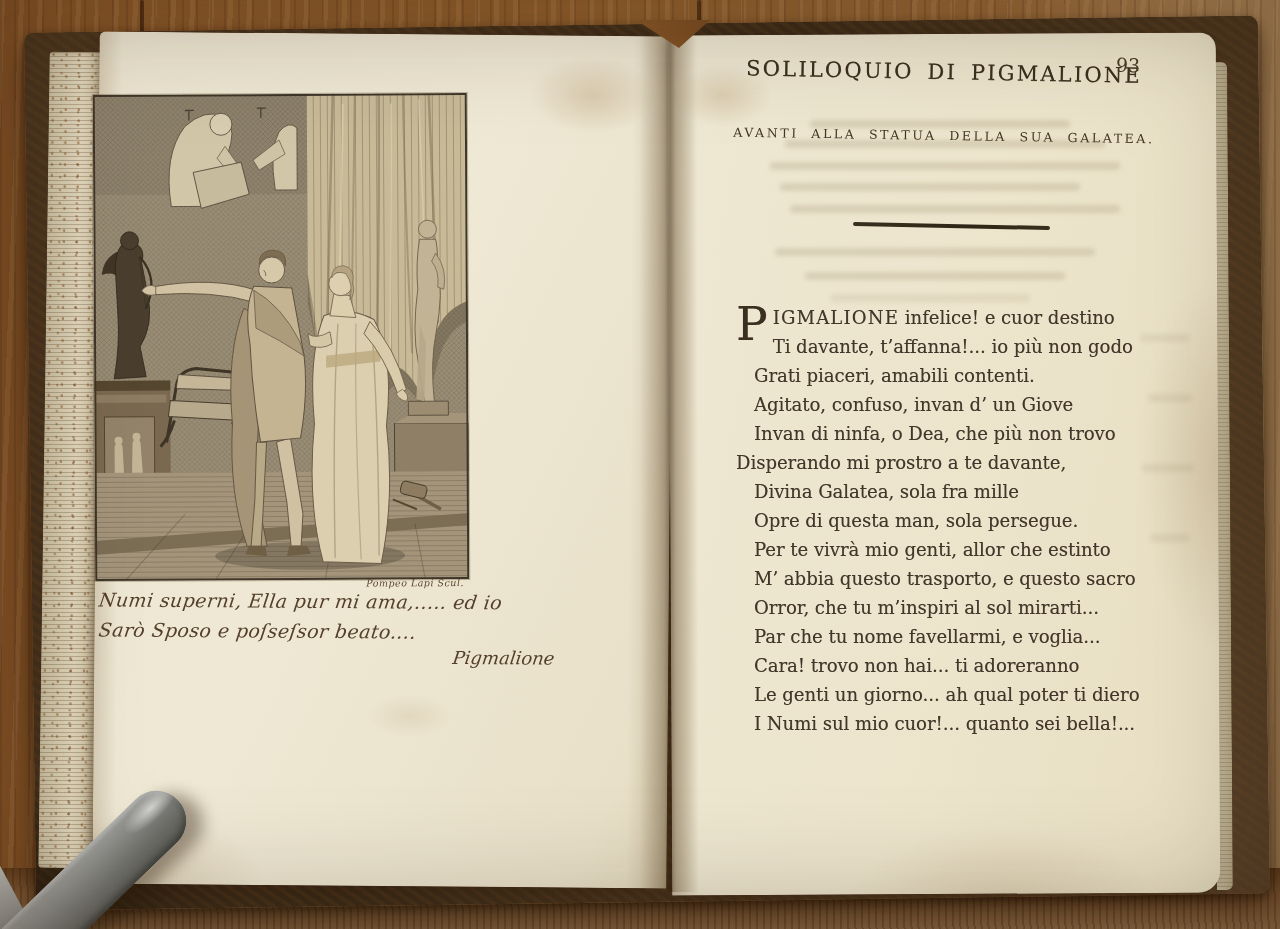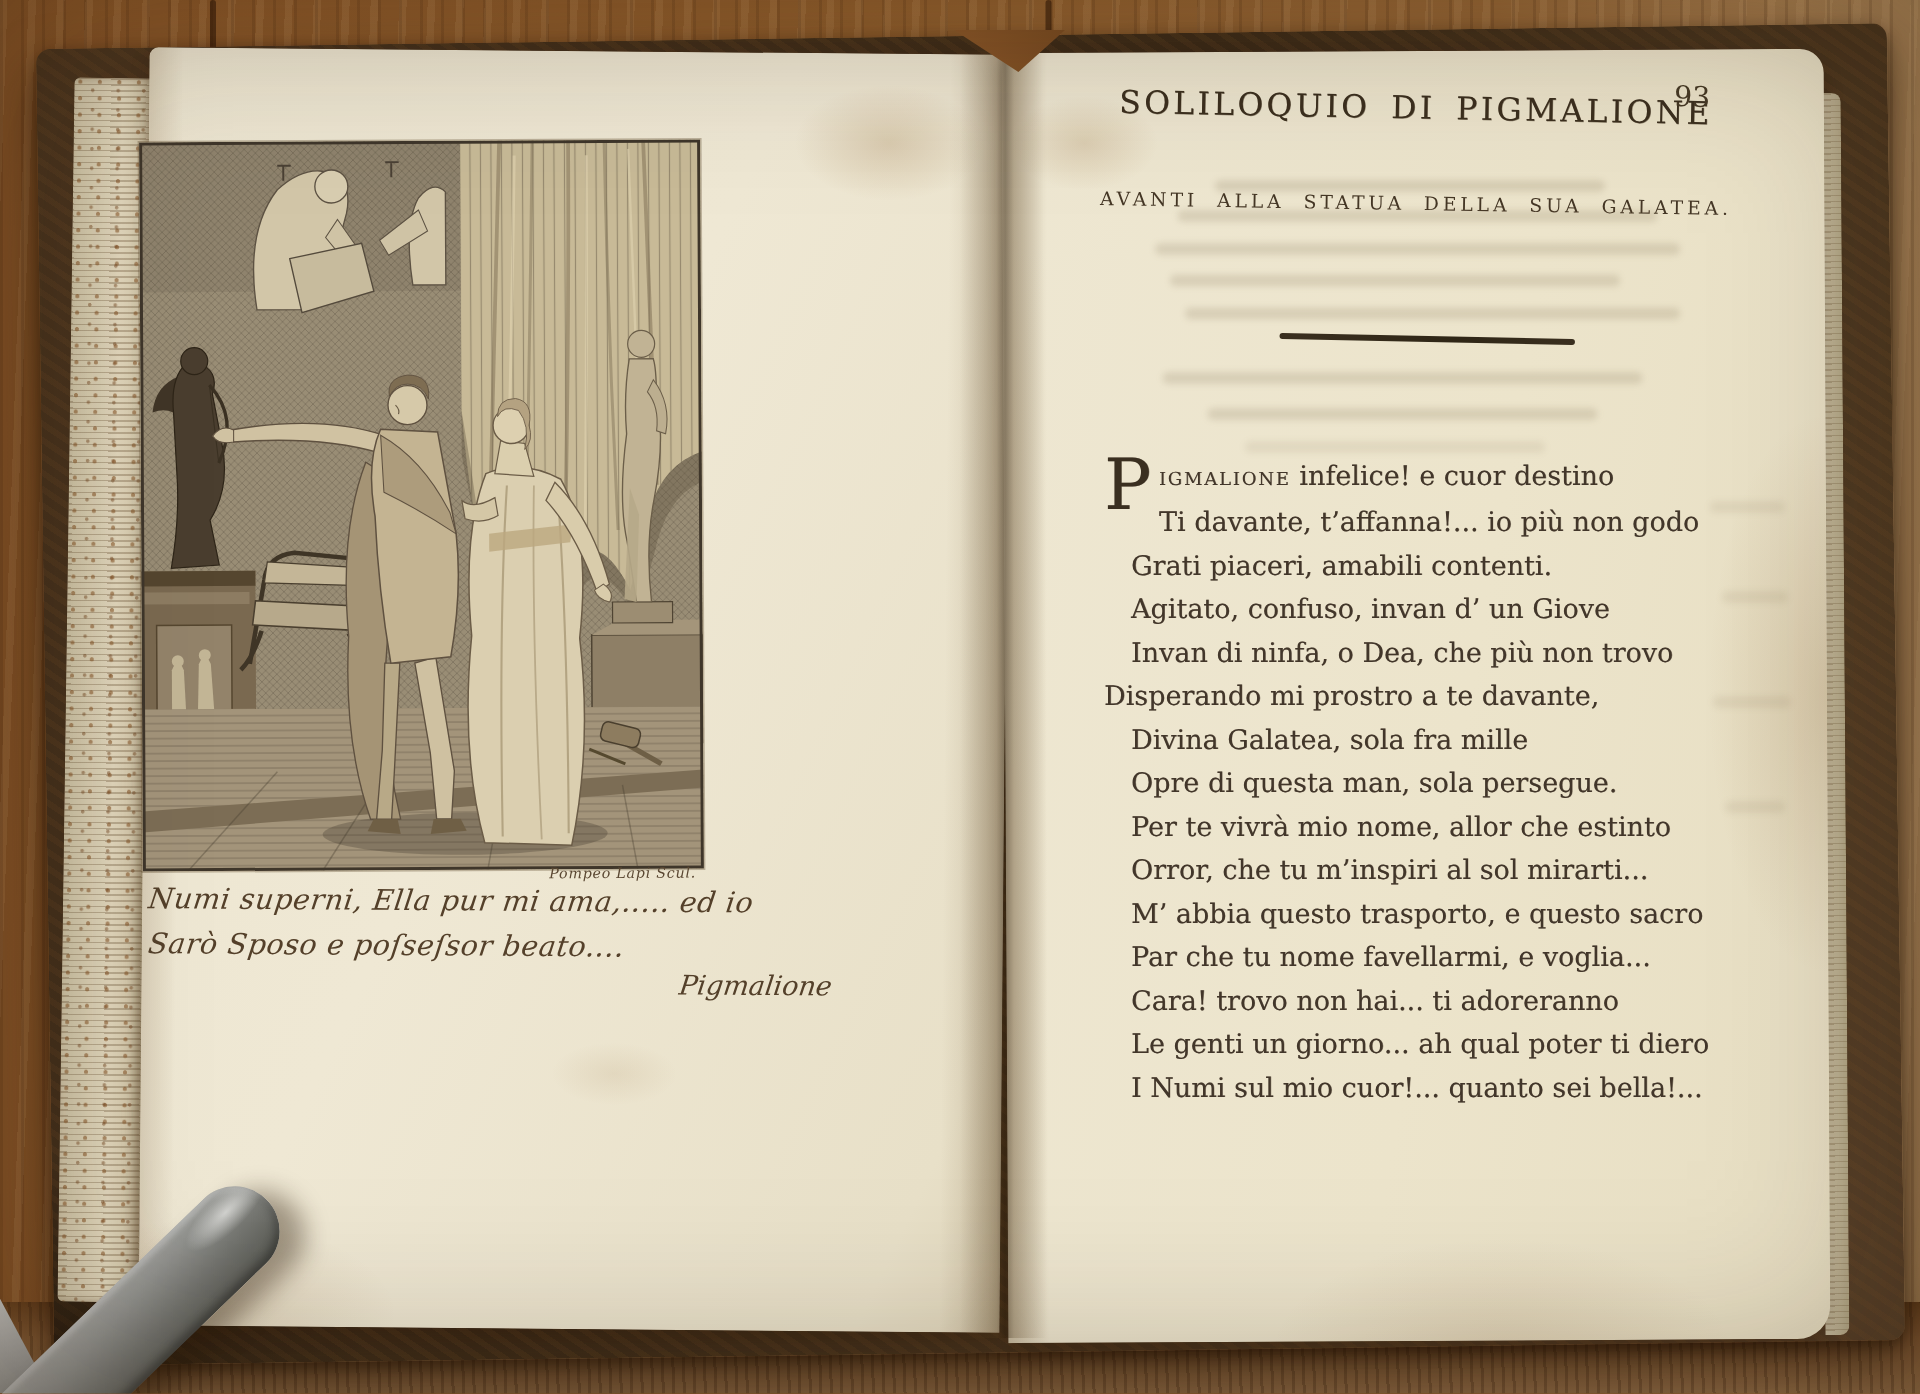--- a/index.html
+++ b/index.html
@@ -141,21 +141,21 @@
     position:absolute;left:66px;top:269px;width:470px;
     font-size:18px;line-height:29px;color:#42362a;
     text-shadow:.25px .25px .3px rgba(60,45,30,.45);
   }
   .poem-line{white-space:nowrap;}
   .poem-line.indent{padding-left:18px;}
   .dropcap{
     float:left;font-size:47px;line-height:42px;height:50px;
     padding-right:5px;color:#3a2f20;
   }
-  .smallcaps{font-size:12px;letter-spacing:1.2px;}
+  .smallcaps{font-size:18px;letter-spacing:1.2px;}
 
   
   .tool{
     position:absolute;left:-142px;top:770px;width:320px;height:60px;z-index:40;
     border-radius:30px;
     transform:rotate(-44deg);transform-origin:100% 50%;
     background:
       radial-gradient(ellipse 50px 18px at 92% 28%, rgba(235,235,232,.75), rgba(0,0,0,0) 70%),
       linear-gradient(175deg,#b3b3af 0%,#92938f 38%,#73746f 68%,#55564f 100%);
     box-shadow:10px 14px 16px rgba(45,28,10,.40), inset 0 -4px 6px rgba(30,30,28,.45), inset 0 3px 4px rgba(250,250,248,.35);
@@ -347,23 +347,23 @@
     <div class="poem-line">
       <span class="dropcap">P</span><span class="smallcaps">IGMALIONE</span><span> infelice! e cuor destino</span>
     </div>
     <div class="poem-line">Ti davante, t’affanna!... io più non godo</div>
     <div class="poem-line indent">Grati piaceri, amabili contenti.</div>
     <div class="poem-line indent">Agitato, confuso, invan d’ un Giove</div>
     <div class="poem-line indent">Invan di ninfa, o Dea, che più non trovo</div>
     <div class="poem-line">Disperando mi prostro a te davante,</div>
     <div class="poem-line indent">Divina Galatea, sola fra mille</div>
     <div class="poem-line indent">Opre di questa man, sola persegue.</div>
-    <div class="poem-line indent">Per te vivrà mio nome, allor che estinto</div>
+    <div class="poem-line indent">Per te vivrà mio genti, allor che estinto</div>
+    <div class="poem-line indent">M’ abbia questo trasporto, e questo sacro</div>
     <div class="poem-line indent">Orror, che tu m’inspiri al sol mirarti...</div>
-    <div class="poem-line indent">M’ abbia questo trasporto, e questo sacro</div>
     <div class="poem-line indent">Par che tu nome favellarmi, e voglia...</div>
     <div class="poem-line indent">Cara! trovo non hai... ti adoreranno</div>
     <div class="poem-line indent">Le genti un giorno... ah qual poter ti diero</div>
     <div class="poem-line indent">I Numi sul mio cuor!... quanto sei bella!...</div>
   </div>
 </div>
 
 <div class="tool-sliver"></div>
 <div class="tool"></div>
 

